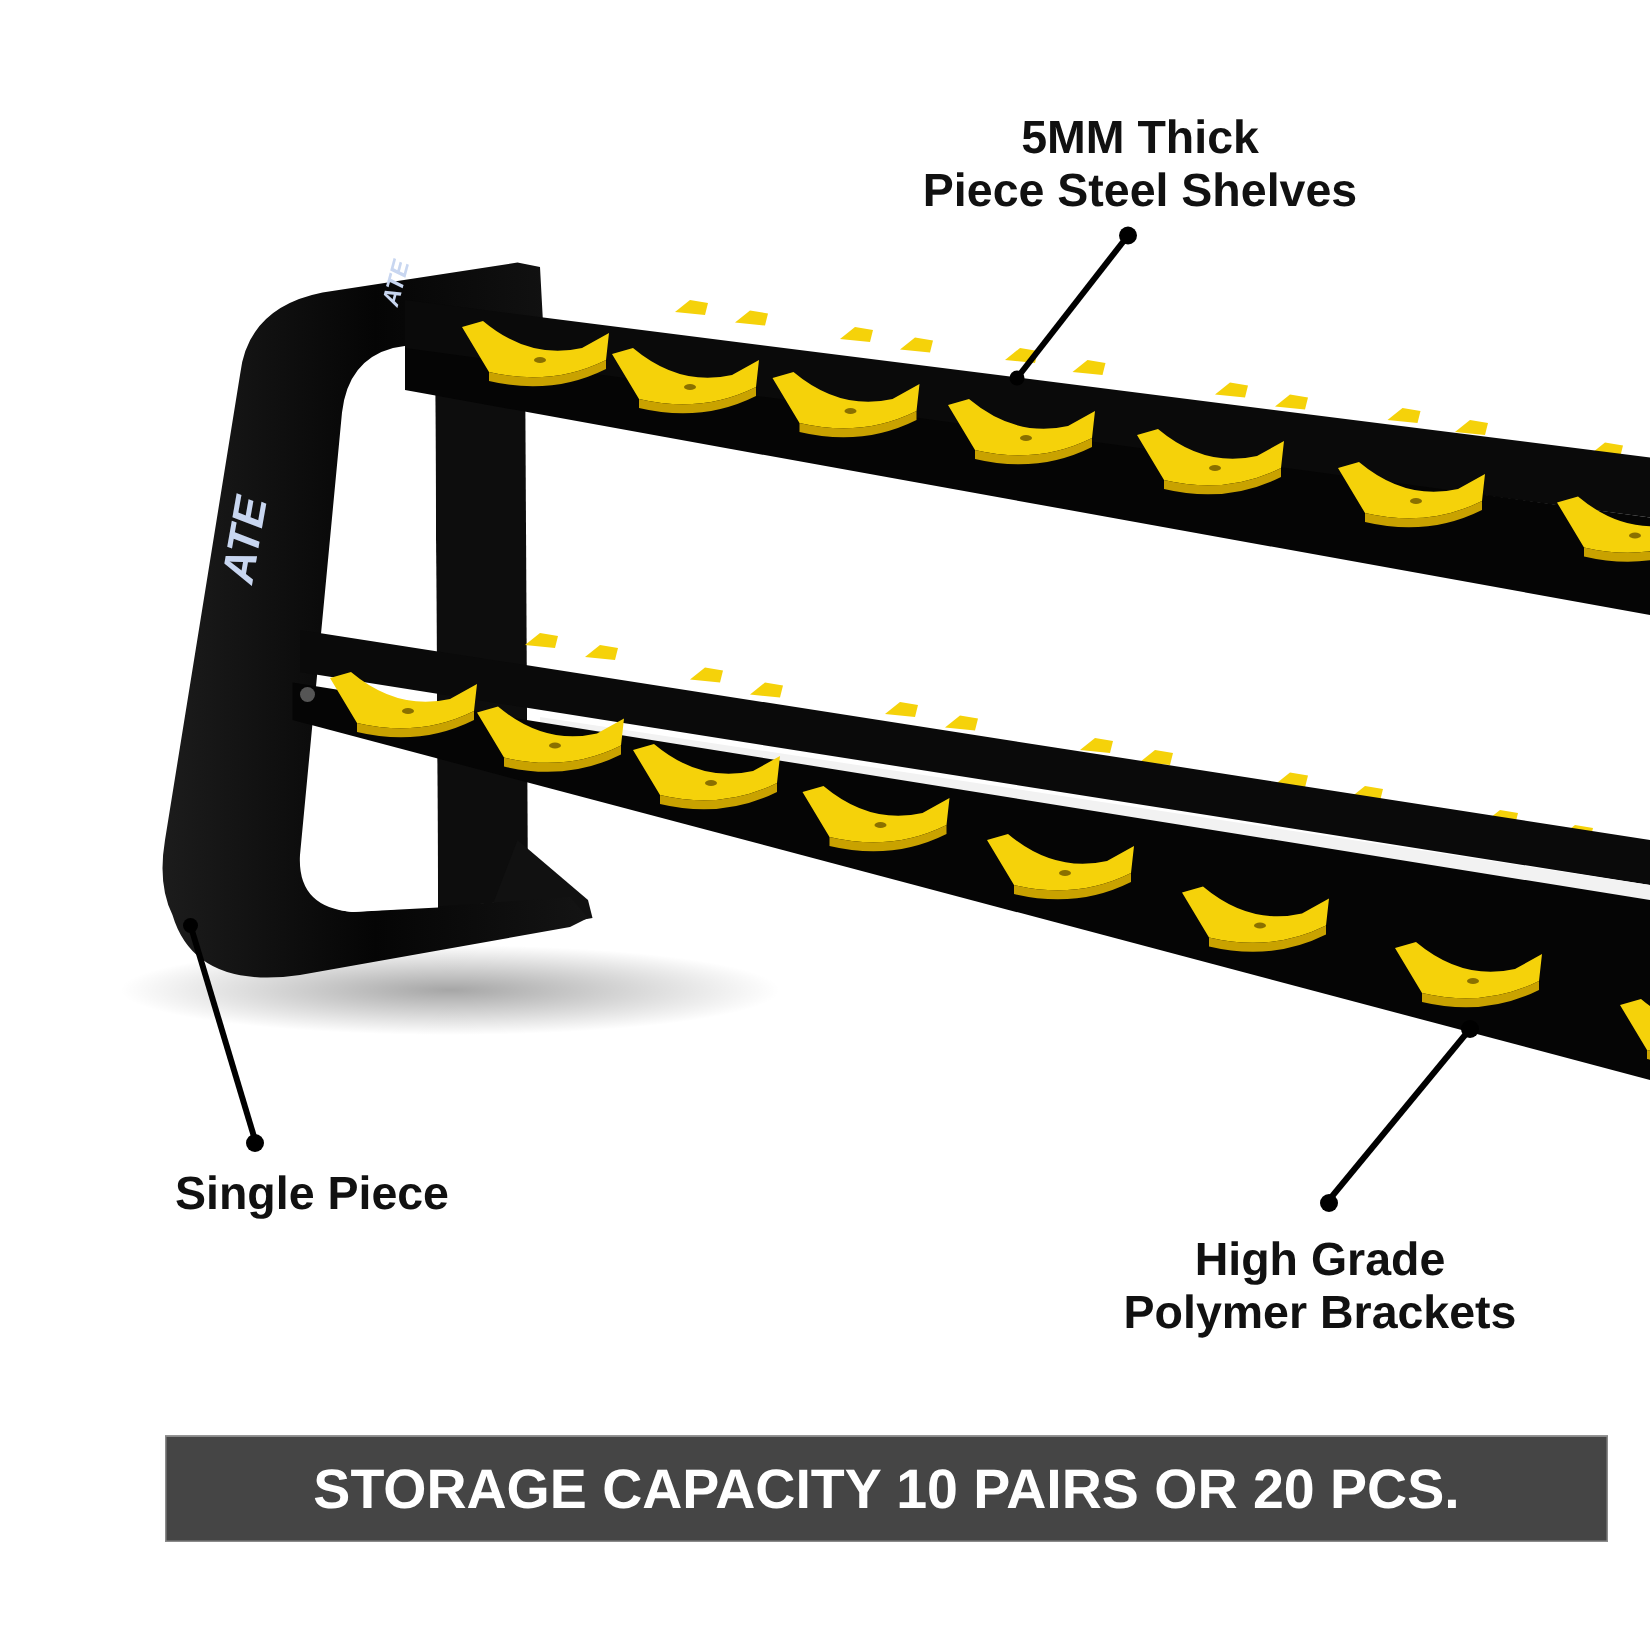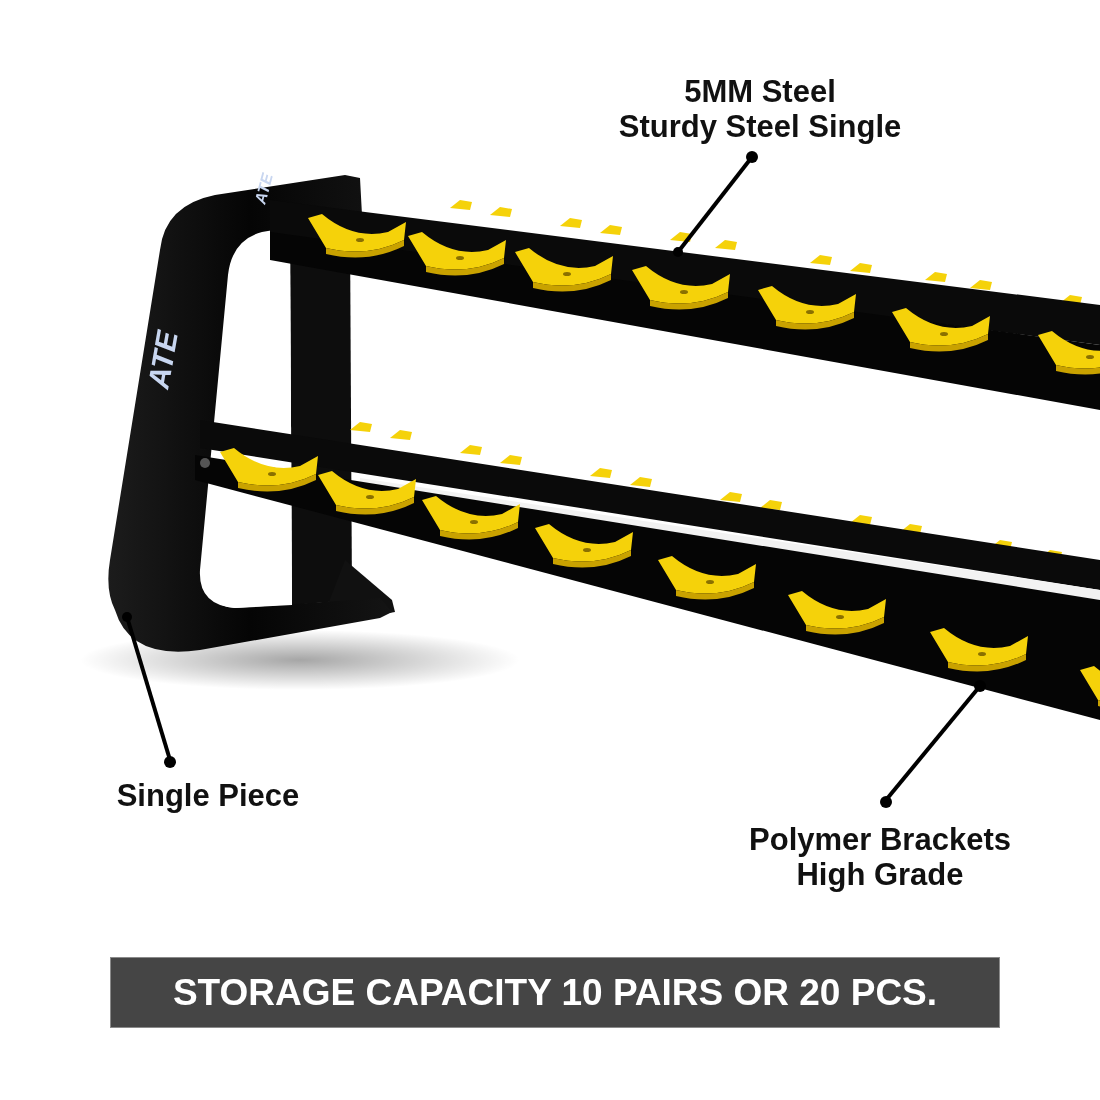--- a/index.html
+++ b/index.html
@@ -3,21 +3,21 @@
 <meta charset="utf-8">
 <style>
   html,body{margin:0;padding:0;background:#ffffff;}
   body{width:1100px;height:1100px;position:relative;overflow:hidden;font-family:"Liberation Sans","DejaVu Sans",sans-serif;}
   #stage{position:absolute;left:0;top:0;width:1100px;height:1100px;}
   .callout-text{position:absolute;text-align:center;color:#111;font-weight:bold;font-size:31px;line-height:35px;white-space:nowrap;}
   .callout-text span{display:block;}
   #c-shelves{left:560px;top:74px;width:400px;}
   #c-frame{left:8px;top:778px;width:400px;}
   #c-brackets{left:705px;top:822px;width:350px;}
-  #banner{position:absolute;left:110px;top:957px;width:890px;height:71px;background:#454545;border:1px solid #8a8a8a;box-sizing:border-box;display:flex;align-items:center;justify-content:center;}
+  #banner{position:absolute;left:110px;top:957px;width:962px;height:71px;background:#454545;border:1px solid #8a8a8a;box-sizing:border-box;display:flex;align-items:center;justify-content:center;}
   #banner-text{color:#ffffff;font-weight:bold;font-size:37px;letter-spacing:0px;white-space:nowrap;font-family:"Liberation Sans",sans-serif;}
   .logo{font-family:"Liberation Sans",sans-serif;font-weight:bold;font-style:italic;}
 </style>
 </head>
 <body>
 
 <div id="stage">
 
   <svg width="1100" height="1100" viewBox="0 0 1100 1100" style="position:absolute;left:0;top:0;">
     <defs>
@@ -124,30 +124,30 @@
     <circle cx="127" cy="617" r="5" fill="#000"></circle>
 
     <g stroke="#000" stroke-width="4">
       <line x1="980" y1="686" x2="886" y2="800"></line>
     </g>
     <circle cx="886" cy="802" r="6" fill="#000"></circle>
     <circle cx="980" cy="686" r="6" fill="#000"></circle>
   </svg>
 
   <div class="callout-text" id="c-shelves">
-    <span>5MM Steel</span>
-    <span>Sturdy Steel Single</span>
+    <span>5MM Thick</span>
+    <span>Piece Steel Shelves</span>
   </div>
 
   <div class="callout-text" id="c-frame">
     <span>Single Piece</span>
   </div>
 
   <div class="callout-text" id="c-brackets">
+    <span>High Grade</span>
     <span>Polymer Brackets</span>
-    <span>High Grade</span>
   </div>
 
   <div id="banner">
     <span id="banner-text">STORAGE CAPACITY 10 PAIRS OR 20 PCS.</span>
   </div>
 
 </div>
 
 </body></html>

